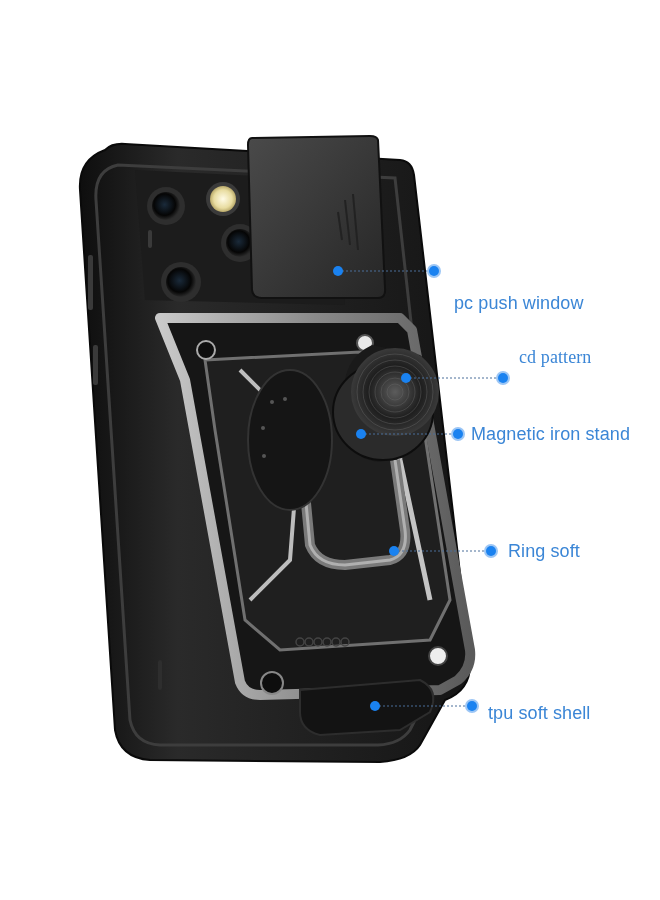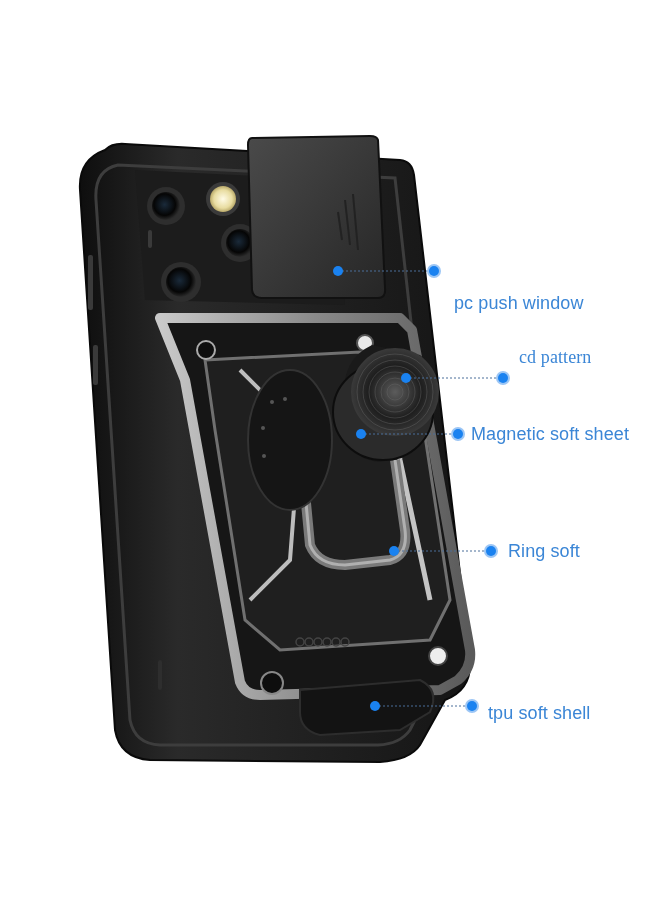--- a/index.html
+++ b/index.html
@@ -155,16 +155,16 @@
         <circle cx="375" cy="706" r="5" fill="#1a82f0"></circle>
         <circle cx="472" cy="706" r="7" fill="#9cc6f5"></circle>
         <circle cx="472" cy="706" r="5" fill="#1a82f0"></circle>
       </g>
     </g>
   </svg>
 
   
   <div class="callout-label" style="left:454px; top:261px; color:#3b86d6;margin-top:32px;">pc push window</div>
   <div class="callout-label" style="left:519px; top:347px; color:#3b86d6;font-family:Liberation Serif, serif;">cd pattern</div>
-  <div class="callout-label" style="left:471px; top:424px; color:#3b86d6;">Magnetic soft sheet</div>
+  <div class="callout-label" style="left:471px; top:424px; color:#3b86d6;">Magnetic iron stand</div>
   <div class="callout-label" style="left:508px; top:541px; color:#3b86d6;">Ring soft</div>
   <div class="callout-label" style="left:488px; top:696px; color:#3b86d6;margin-top:7px;">tpu soft shell</div>
 </div>
 
 </body></html>

